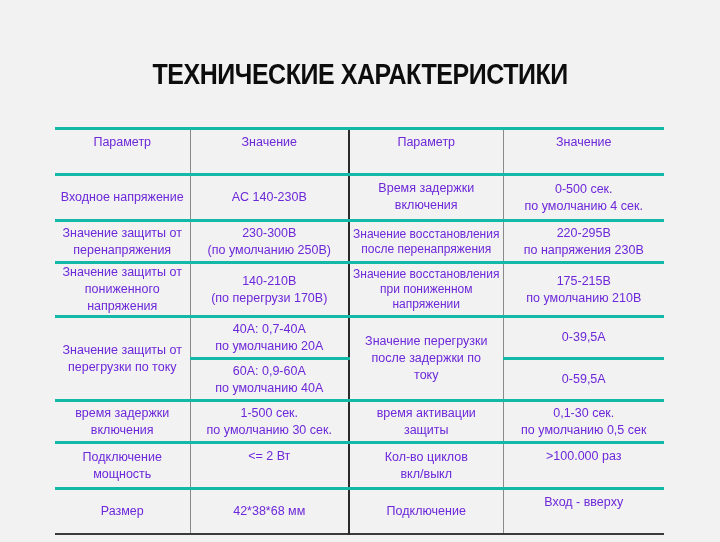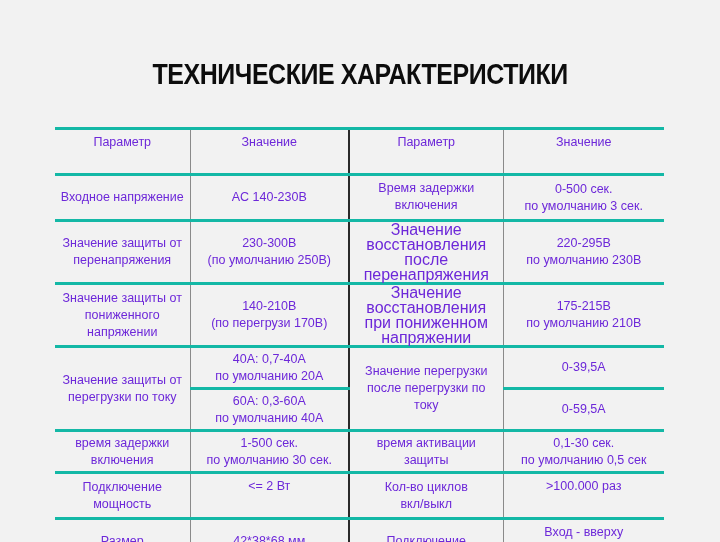--- a/index.html
+++ b/index.html
@@ -46,21 +46,21 @@
     vertical-align: middle;
     font-size: 12.5px;
     line-height: 17px;
     padding: 0 2px;
     color: #6d28d9;
   }
   .spec-table td.c1 { border-right: 1px solid #8a8a8a; }
   .spec-table td.c2 { border-right: 2px solid #2a2a2a; }
   .spec-table td.c3 { border-right: 1px solid #8a8a8a; }
   .spec-table tr.r40 td { height: 39px; }
-  .spec-table td.small { font-size: 16px; line-height: 15px; }
+  .spec-table td.small { font-size: 12px; line-height: 15px; }
   .spec-table td.top { vertical-align: top; padding-top: 4px; }
   .cell-line { display: block; }
 </style>
 </head>
 <body>
 
 <div class="title">ТЕХНИЧЕСКИЕ ХАРАКТЕРИСТИКИ</div>
 
 <table class="spec-table">
   <colgroup>
@@ -84,47 +84,47 @@
       </td>
       <td class="c2">
         <span class="cell-line">AC 140-230В</span>
       </td>
       <td class="c3 top">
         <span class="cell-line">Время задержки</span>
         <span class="cell-line">включения</span>
       </td>
       <td class="c4">
         <span class="cell-line">0-500 сек.</span>
-        <span class="cell-line">по умолчанию 3 сек.</span>
+        <span class="cell-line">по умолчанию 4 сек.</span>
       </td>
     </tr>
 
     <tr class="r40">
       <td class="c1">
         <span class="cell-line">Значение защиты от</span>
         <span class="cell-line">перенапряжения</span>
       </td>
       <td class="c2">
         <span class="cell-line">230-300В</span>
         <span class="cell-line">(по умолчанию 250В)</span>
       </td>
       <td class="c3 small">
         <span class="cell-line">Значение восстановления</span>
         <span class="cell-line">после перенапряжения</span>
       </td>
       <td class="c4">
         <span class="cell-line">220-295В</span>
-        <span class="cell-line">по умолчанию 230В</span>
+        <span class="cell-line">по напряжения 230В</span>
       </td>
     </tr>
 
     <tr class="r40">
       <td class="c1">
         <span class="cell-line">Значение защиты от</span>
-        <span class="cell-line">пониженного напряжении</span>
+        <span class="cell-line">пониженного напряжения</span>
       </td>
       <td class="c2">
         <span class="cell-line">140-210В</span>
         <span class="cell-line">(по перегрузи 170В)</span>
       </td>
       <td class="c3 small">
         <span class="cell-line">Значение восстановления</span>
         <span class="cell-line">при пониженном напряжении</span>
       </td>
       <td class="c4">
@@ -137,31 +137,31 @@
       <td class="c1" rowspan="2">
         <span class="cell-line">Значение защиты от</span>
         <span class="cell-line">перегрузки по току</span>
       </td>
       <td class="c2">
         <span class="cell-line">40А: 0,7-40А</span>
         <span class="cell-line">по умолчанию 20А</span>
       </td>
       <td class="c3" rowspan="2">
         <span class="cell-line">Значение перегрузки</span>
-        <span class="cell-line">после перегрузки по</span>
+        <span class="cell-line">после задержки по</span>
         <span class="cell-line">току</span>
       </td>
       <td class="c4">
         <span class="cell-line">0-39,5А</span>
       </td>
     </tr>
 
     <tr class="r40">
       <td class="c2">
-        <span class="cell-line">60А: 0,3-60А</span>
+        <span class="cell-line">60А: 0,9-60А</span>
         <span class="cell-line">по умолчанию 40А</span>
       </td>
       <td class="c4">
         <span class="cell-line">0-59,5А</span>
       </td>
     </tr>
 
     <tr class="r40">
       <td class="c1">
         <span class="cell-line">время задержки</span>

